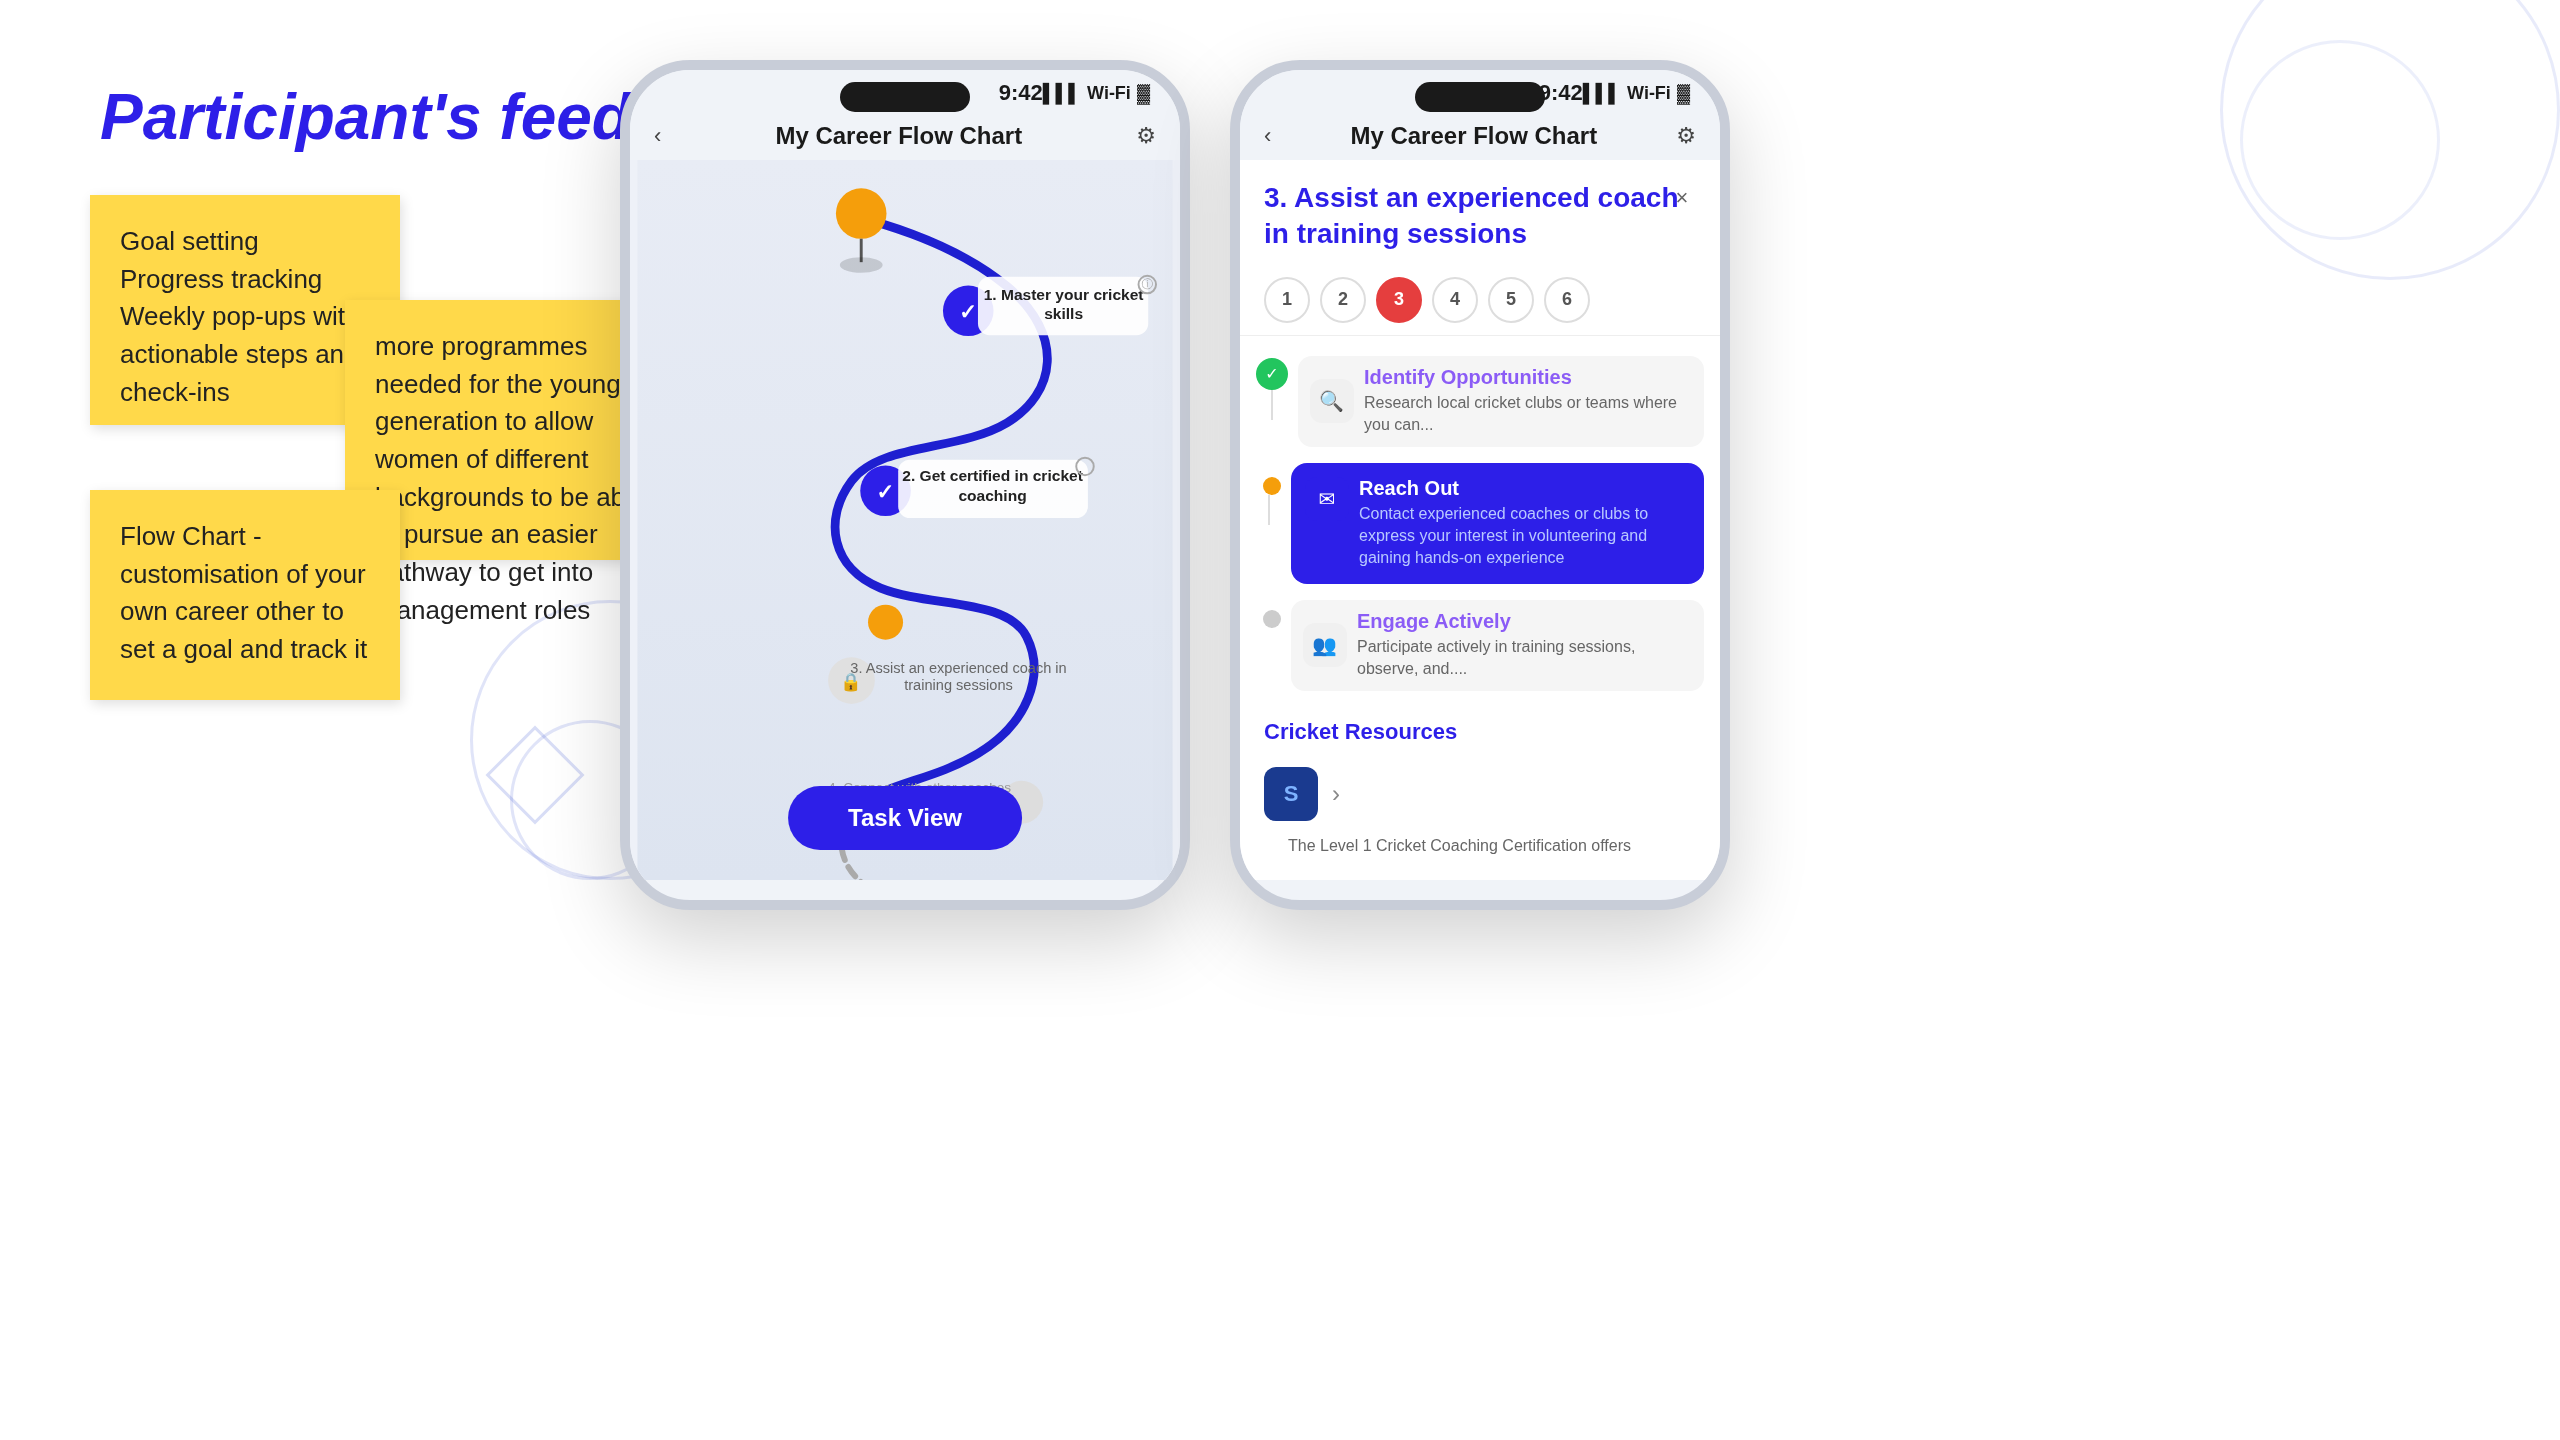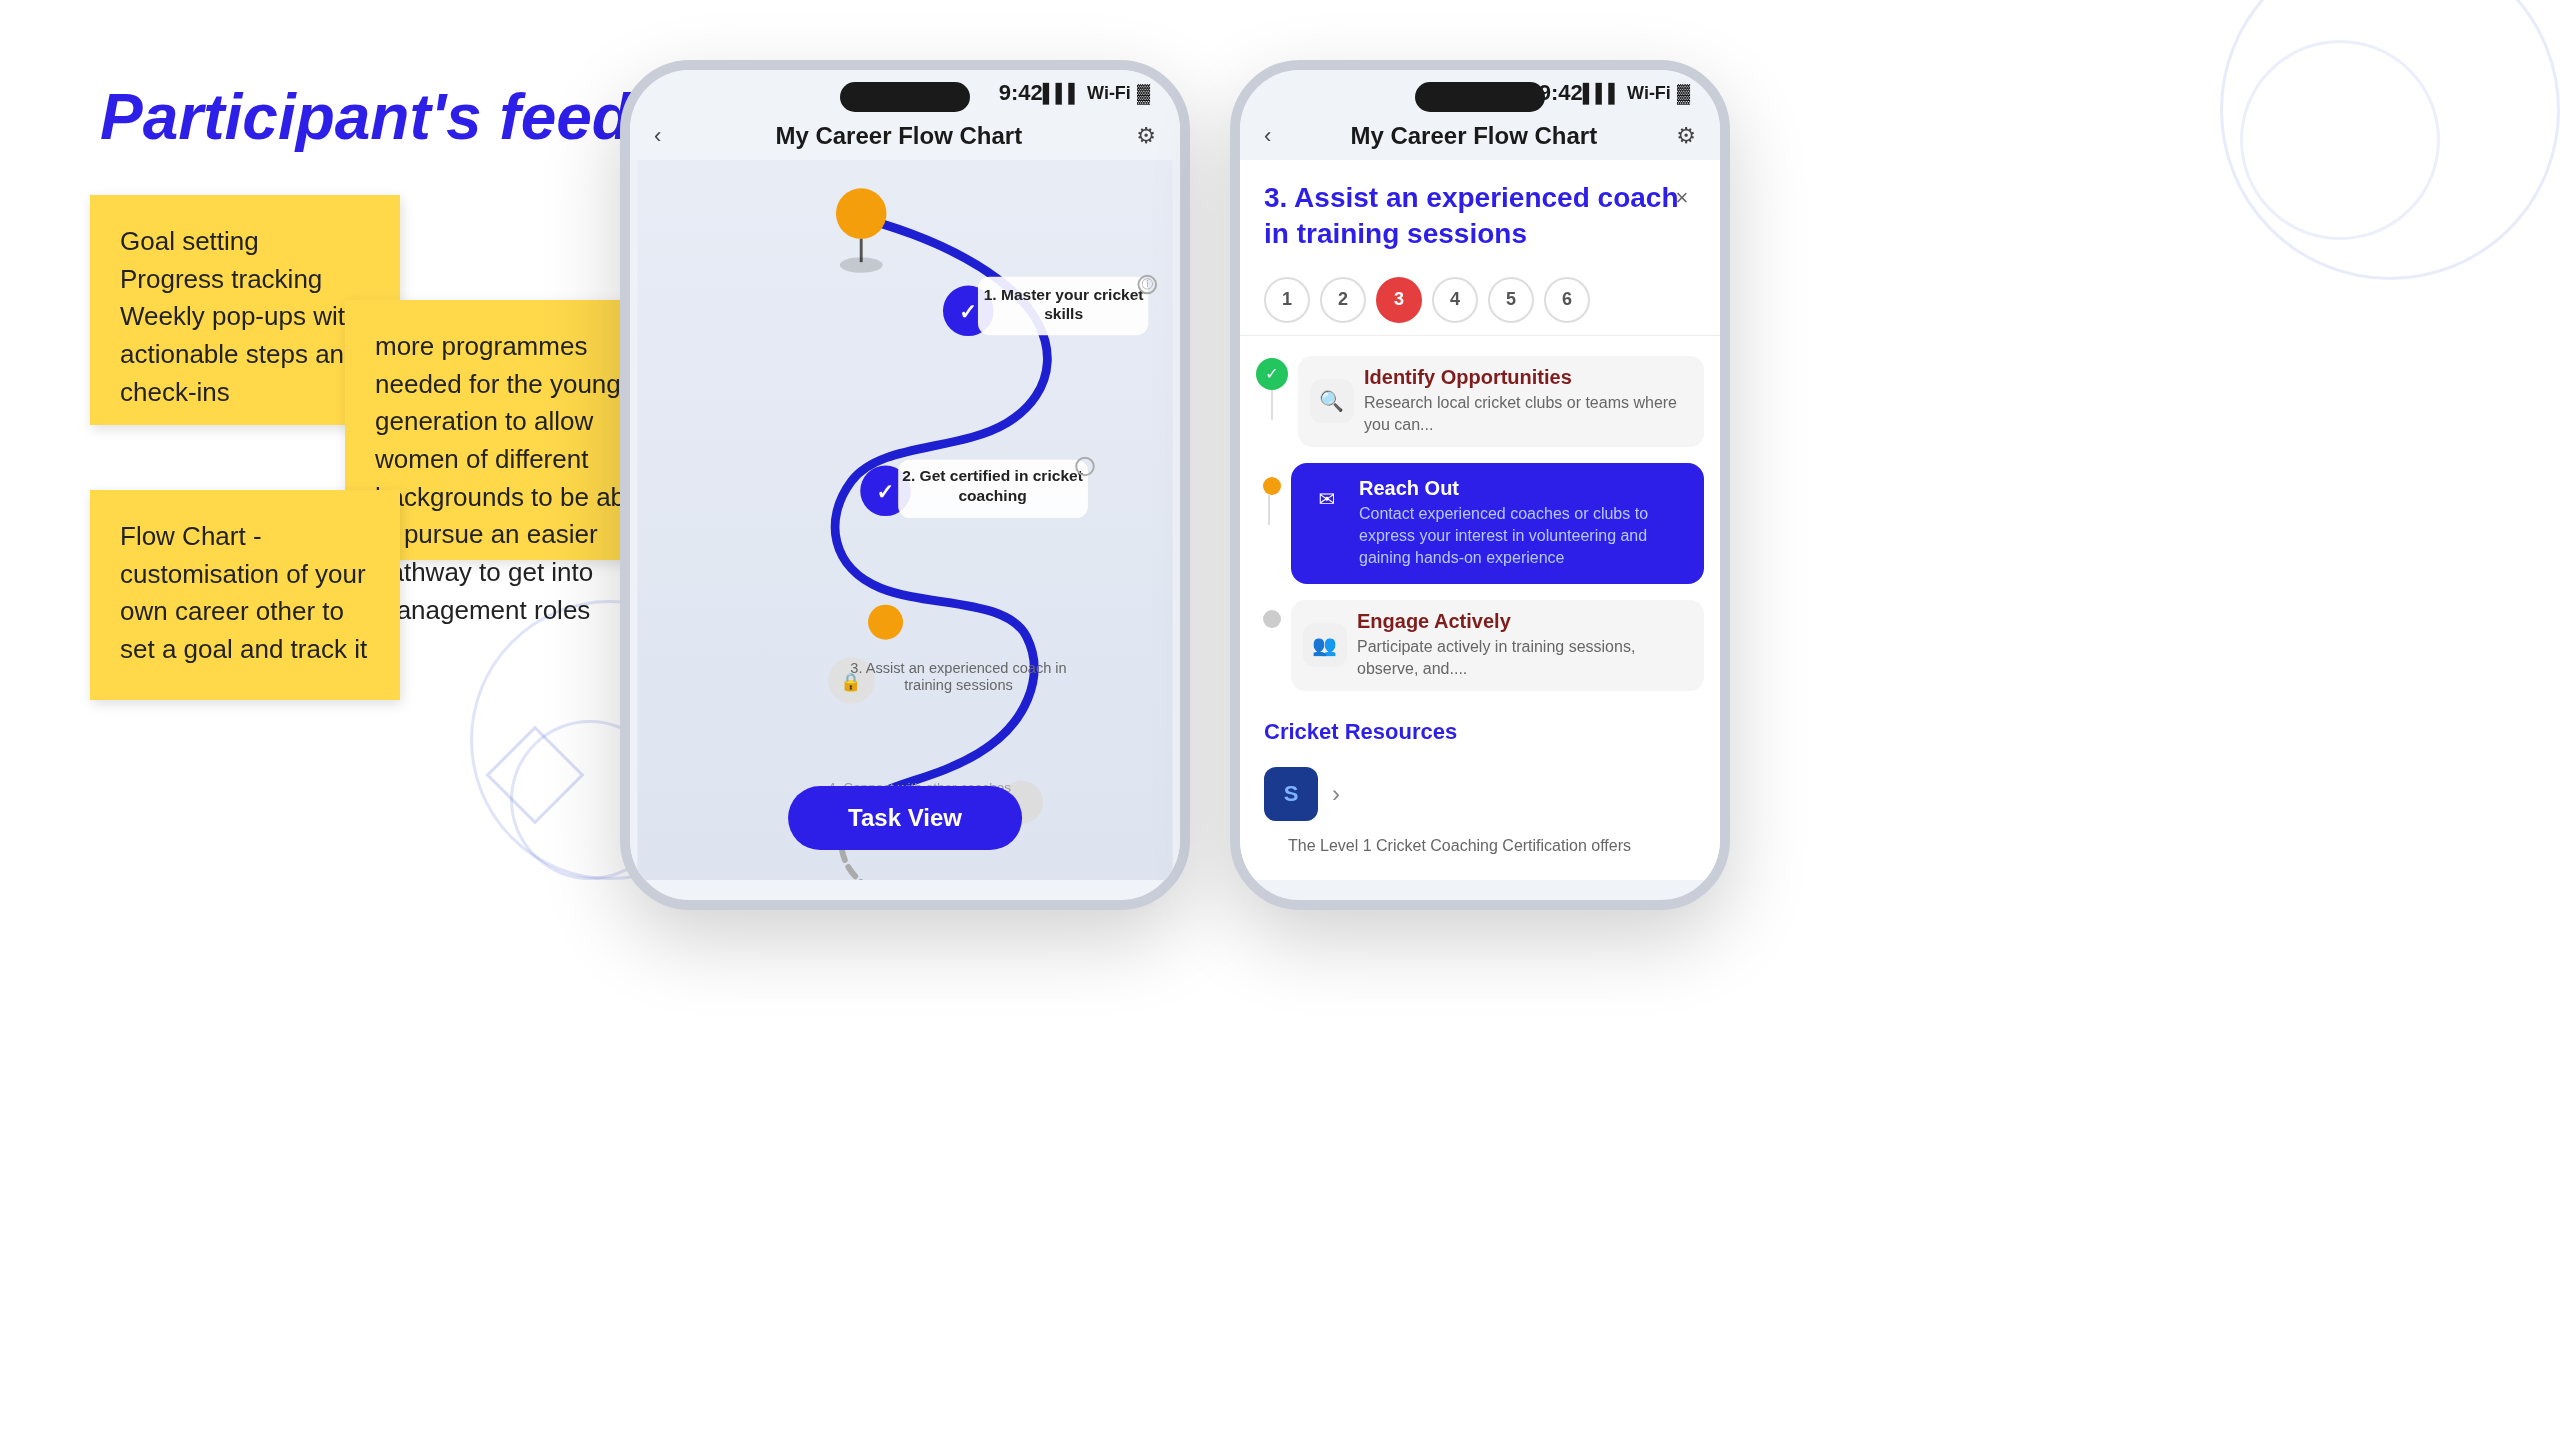--- a/index.html
+++ b/index.html
@@ -200,21 +200,21 @@
       font-size: 20px;
       flex-shrink: 0;
     }
 
     .task-icon-box.blue {
       background: #2D1FE8;
       color: #fff;
     }
 
     .task-text-block { flex: 1; }
-    .task-title { font-size: 20px; font-weight: 700; color: #7f1d1d; }
+    .task-title { font-size: 20px; font-weight: 700; color: #8b5cf6; }
     .task-desc { font-size: 16px; color: #666; line-height: 1.4; margin-top: 3px; }
 
     
     .resources-section {
       padding: 16px 24px 8px;
     }
 
     .resources-title {
       font-size: 22px;
       font-weight: 800;

